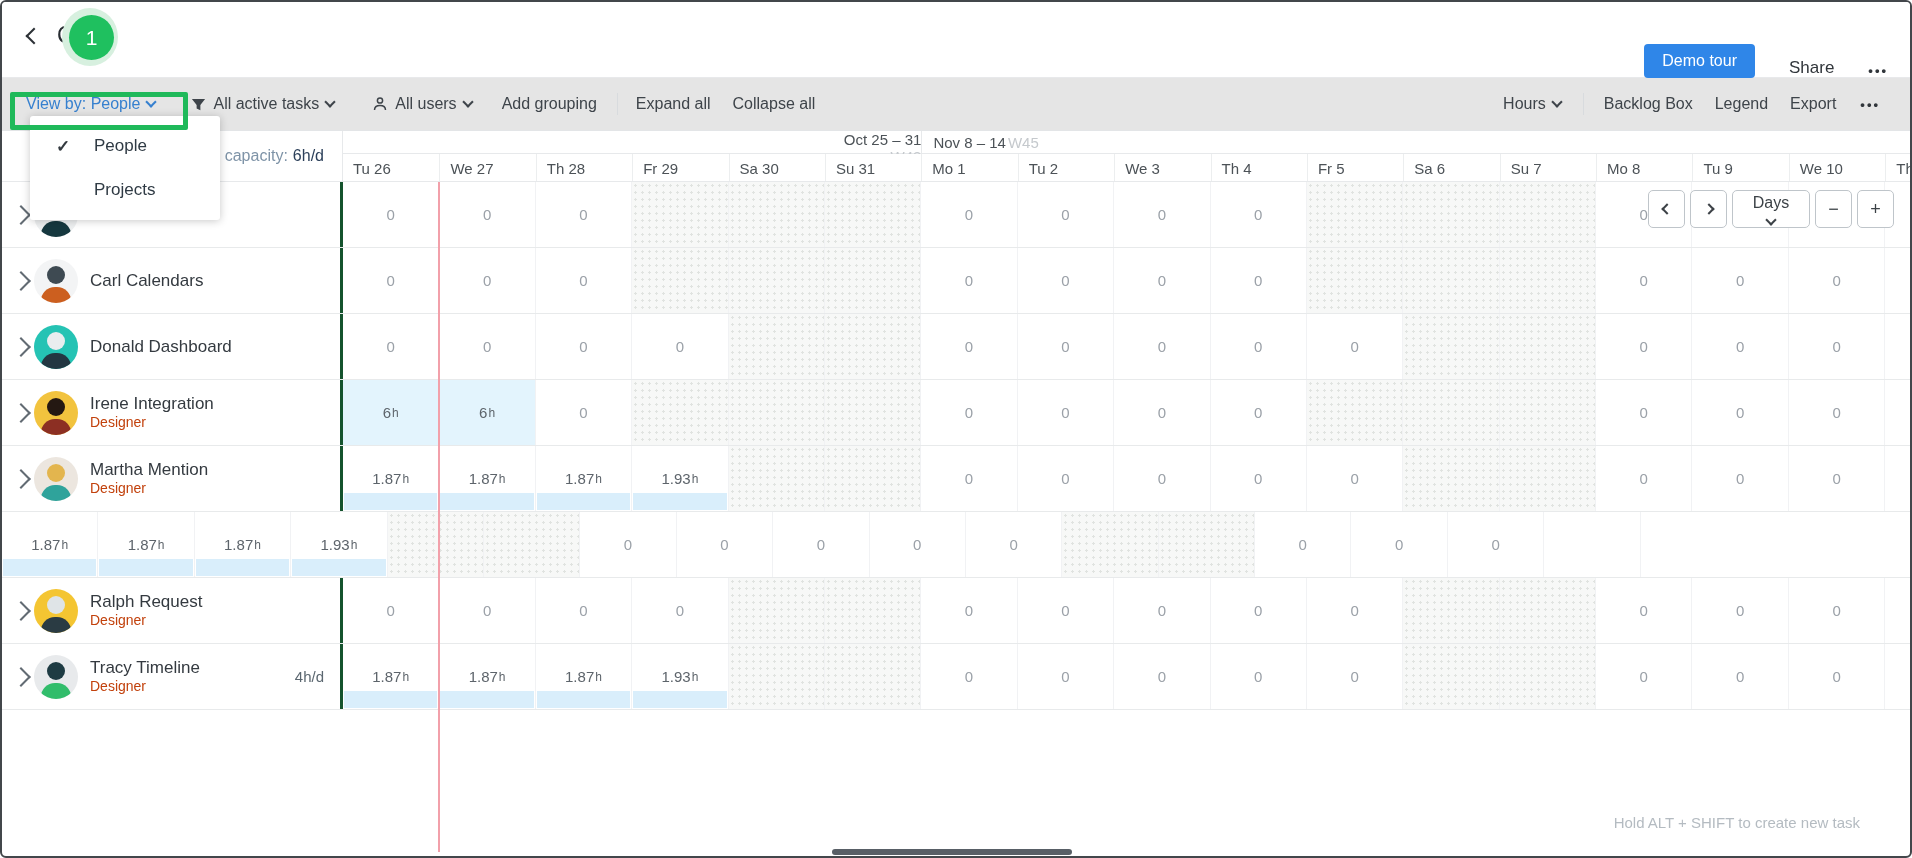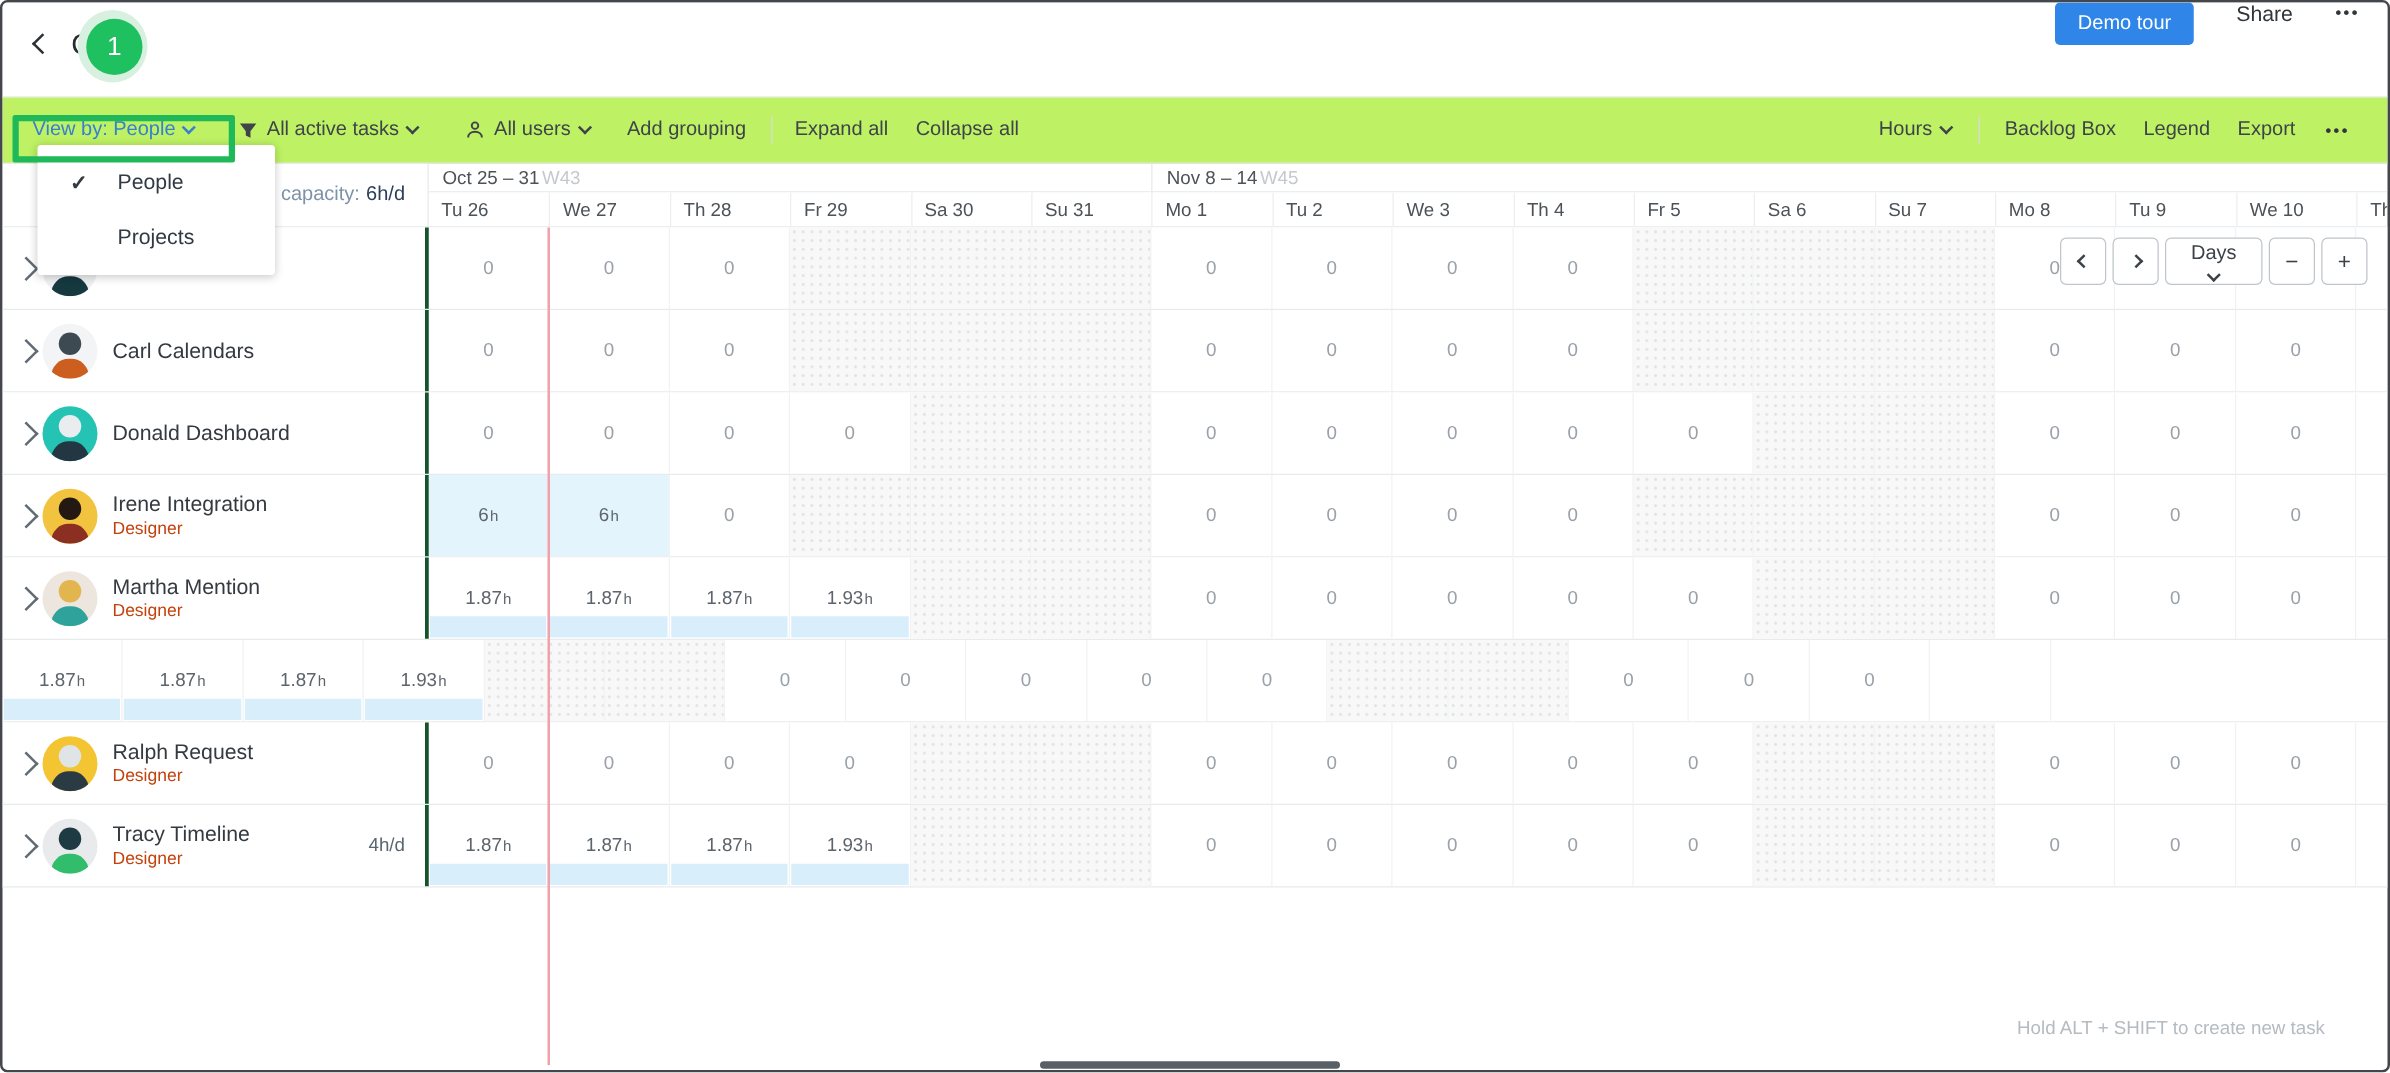--- a/index.html
+++ b/index.html
@@ -3,45 +3,45 @@
 <meta charset="utf-8">
 <style>
   html,body{margin:0;padding:0;background:#fff;}
   *{box-sizing:border-box;}
   .stage{position:relative;width:1912px;height:858px;background:#fff;border:2px solid #43474b;border-radius:6px;overflow:hidden;
          font-family:"Liberation Sans", sans-serif;color:#343a40;}
   
   .app-header{position:absolute;left:0;top:0;width:100%;height:76px;background:#fff;border-bottom:1px solid #e8e9eb;}
   .back-btn{position:absolute;left:26px;top:26px;width:24px;height:24px;cursor:pointer;color:#2c3136;}
   .page-title{position:absolute;left:55px;top:20px;font-size:23px;color:#272c31;}
-  .hdr-right{position:absolute;right:22px;top:0;height:76px;display:flex;align-items:flex-start;gap:34px;}
+  .hdr-right{position:absolute;right:22px;top:0;height:76px;display:flex;align-items:flex-end;gap:34px;}
   .demo-tour{background:#2f86e8;color:#fff;font-size:16px;border:none;border-radius:4px;padding:8px 18px;cursor:pointer;}
   .share-btn{font-size:17px;color:#31363b;cursor:pointer;}
   .dots{font-size:13px;letter-spacing:2px;color:#31363b;cursor:pointer;font-weight:bold;}
   
-  .toolbar{position:absolute;left:0;top:76px;width:100%;height:53px;background:#bef264;border-bottom:1px solid #e3e5e7;
+  .toolbar{position:absolute;left:0;top:76px;width:100%;height:53px;background:#e5e5e5;border-bottom:1px solid #e3e5e7;
            display:flex;align-items:center;font-size:16px;color:#3e444a;}
   .tb-item{display:flex;align-items:center;gap:7px;cursor:pointer;white-space:nowrap;}
   .viewby{color:#3680cf;margin-left:24px;}
   .tb-sep{width:1px;height:22px;background:#d8dbde;margin:0 4px;}
   .chev{display:inline-block;width:8px;height:8px;border-right:2px solid currentColor;border-bottom:2px solid currentColor;}
   .chev-down{transform:rotate(45deg);margin-top:-4px;}
   .chev-right{transform:rotate(-45deg);}
   .chev-left{width:12px;height:12px;transform:rotate(135deg);border-width:2px;}
   .tb-icon{display:inline-flex;align-items:center;}
   
   .corner-cell{position:absolute;left:0;top:129px;width:341px;height:51px;background:#fff;border-right:1px solid #e7e9eb;
                border-bottom:1px solid #e7e9eb;display:flex;align-items:center;justify-content:flex-end;padding-right:18px;font-size:16px;}
   .cap-label{color:#7e93a7;}
   .cap-value{color:#2c405a;margin-left:5px;}
   .timeline-head{position:absolute;left:341px;top:129px;right:0;}
   .week-row{display:flex;height:23px;overflow:hidden;}
   .week-cell{border-left:1px solid #e7e9eb;border-bottom:1px solid #e7e9eb;display:flex;align-items:flex-end;
              padding:0 0 2px 11px;font-size:15px;flex:0 0 auto;}
-  .week-cell:first-child{border-left:none;}
+  .week-cell:first-child{border-left:none;flex-direction:column;}
   .wk-range{color:#4c5257;}
   .wk-num{color:#c5c9cd;margin-left:2px;}
   .day-row{display:flex;height:28px;overflow:hidden;border-bottom:1px solid #e7e9eb;}
   .day-cell{flex:0 0 96.4px;border-left:1px solid #eceeef;padding:6px 0 0 10px;font-size:15px;color:#4c5257;}
   .day-cell:first-child{border-left:none;}
   
   .rows-box{position:absolute;left:0;top:180px;width:100%;}
   .person-row{display:flex;height:66px;border-bottom:1px solid #e8eaeb;background:#fff;}
   .row-left{width:341px;flex:0 0 341px;border-right:3px solid #14532d;display:flex;align-items:center;padding-left:12px;}
   .row-chev{color:#626b73;cursor:pointer;padding:6px;}

